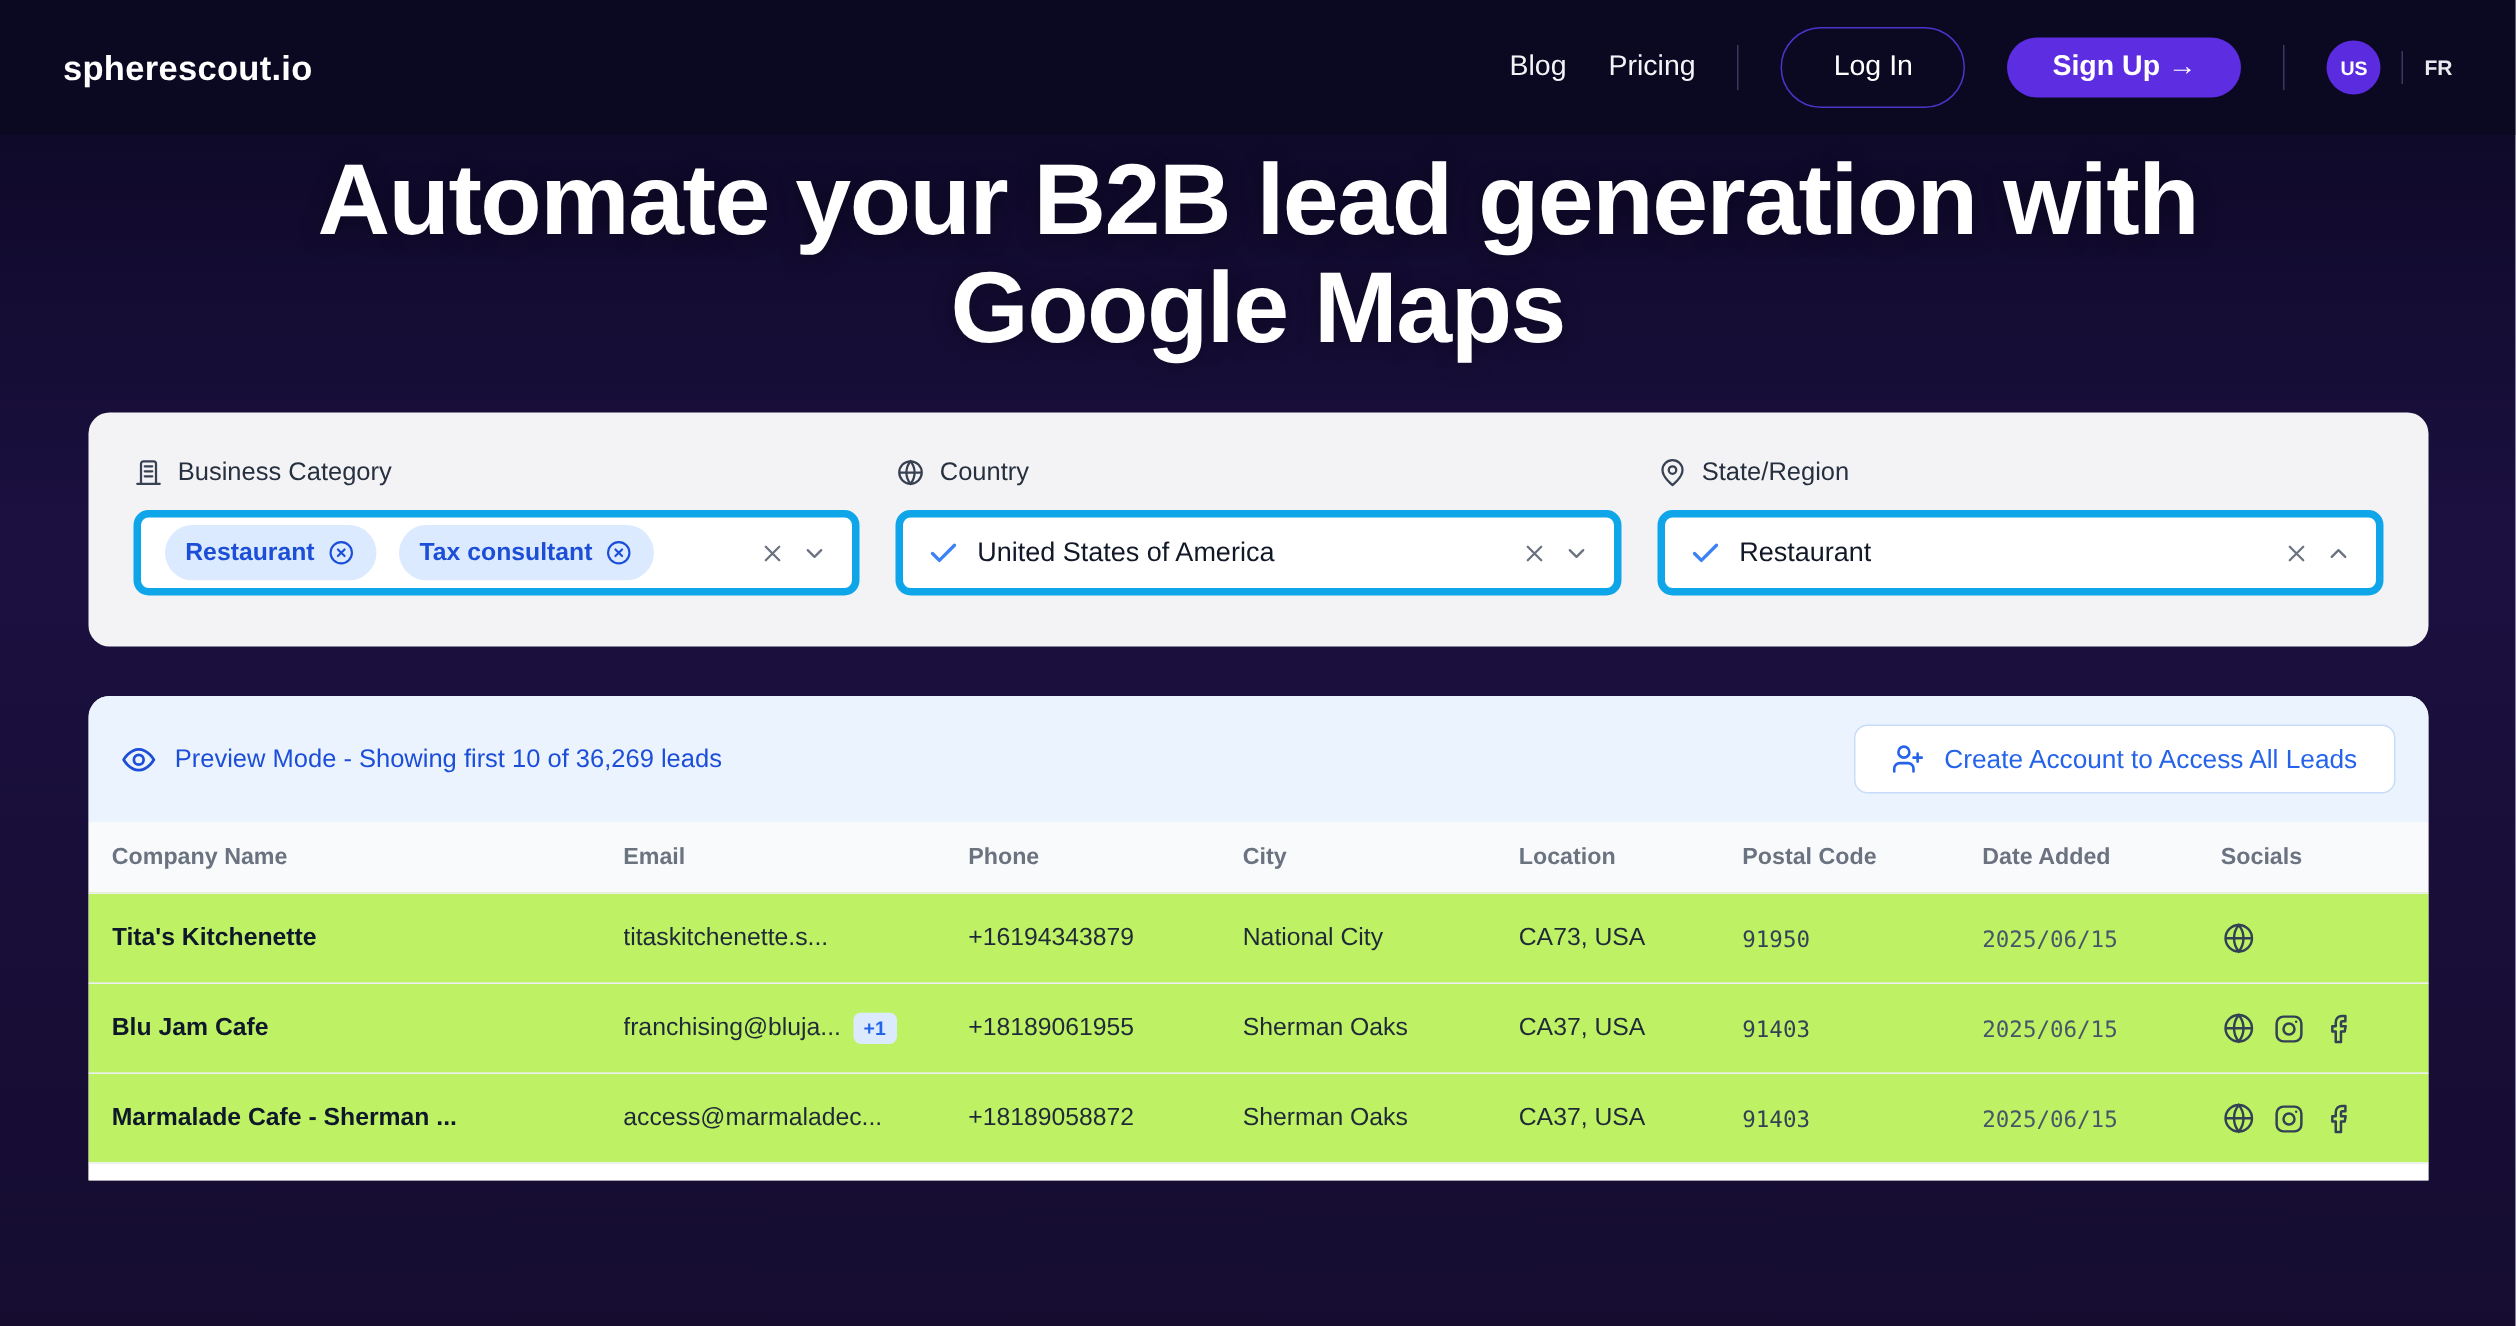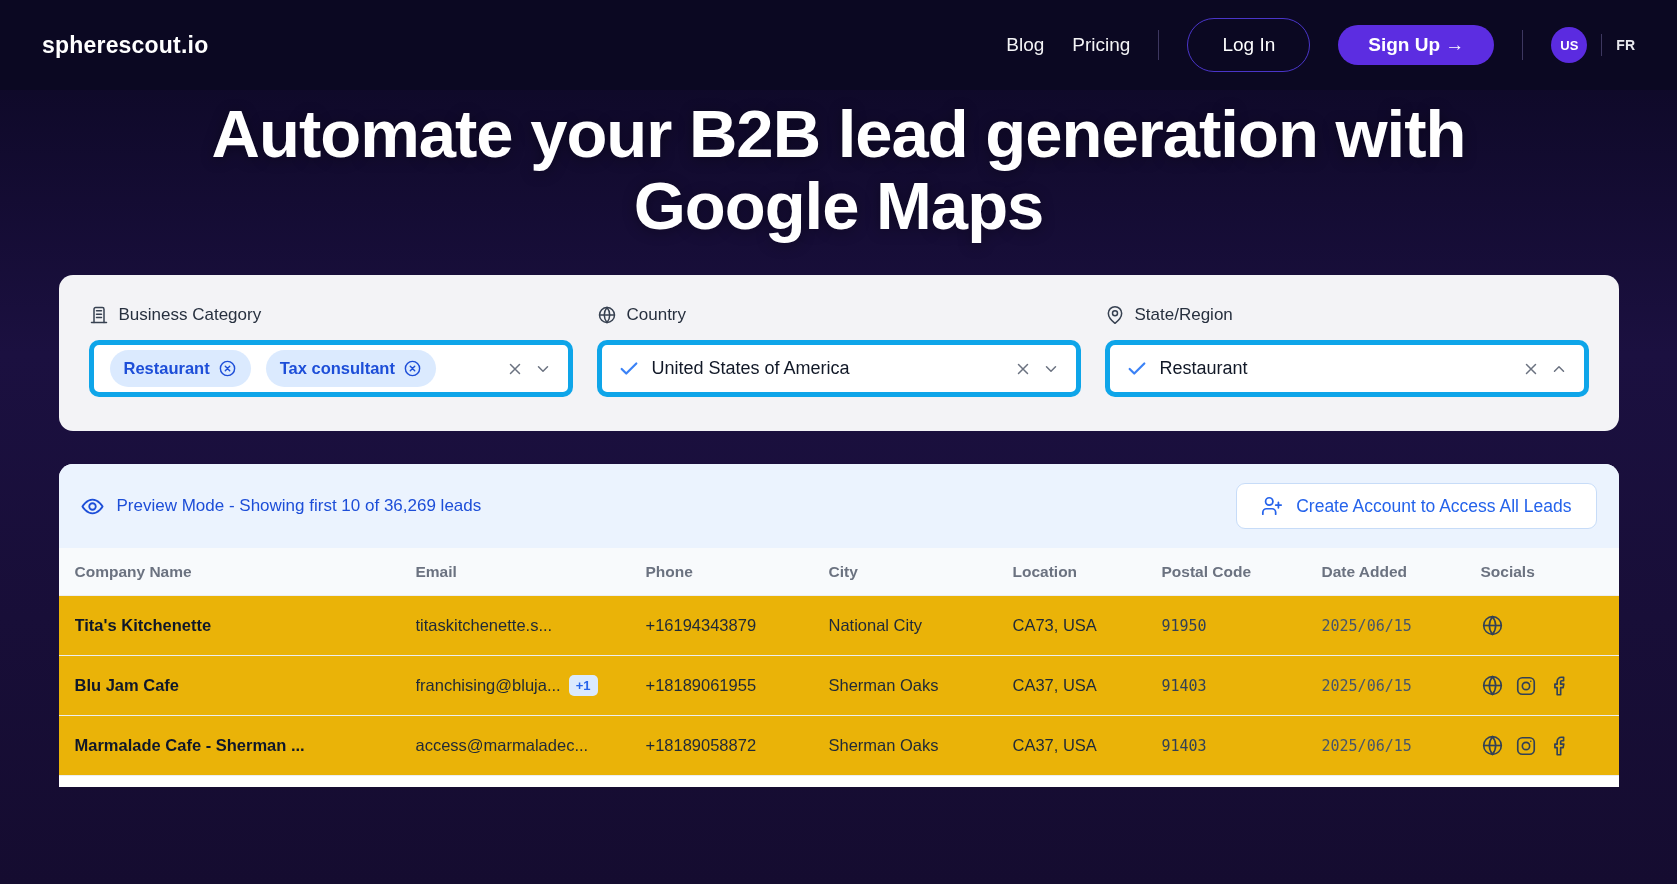--- a/index.html
+++ b/index.html
@@ -82,21 +82,21 @@
     display:flex; align-items:center; gap:13px; height:46px; padding:17px 24px;
     background:#fff; border:1px solid #c7dcf8; border-radius:9px;
     font-size:17.5px; font-weight:500; cursor:pointer; font-family:"Liberation Sans", sans-serif;
   }
   .grid-row {
     display:grid; grid-template-columns:341px 230px 183px 184px 149px 160px 159px 1fr;
     align-items:center; padding:0 16px;
   }
   .thead { background:#f8fafc; height:47px; }
   .th { font-size:15.5px; font-weight:600; color:#6b7280; }
-  .trow { height:60px; border-top:1px solid #eceef1; background:#eab308; }
+  .trow { height:60px; border-top:1px solid #eceef1; background:#bef264; }
   .td { font-size:16.5px; color:#1f2937; white-space:nowrap; overflow:hidden; padding-right:14px; }
   .td-company { font-weight:600; color:#0f172a; }
   .td-email { display:flex; align-items:center; gap:8px; }
   .badge-plus {
     background:#dbeafe; color:#2563eb; font-size:13px; font-weight:600;
     padding:3px 7px; border-radius:5px; flex:none;
   }
   .td-mono { font-family:"DejaVu Sans Mono","Liberation Mono",monospace; font-size:15px; color:#334155; }
   .td-date { color:#475569; }
   .socials { display:flex; align-items:center; gap:11px; color:#334155; }

